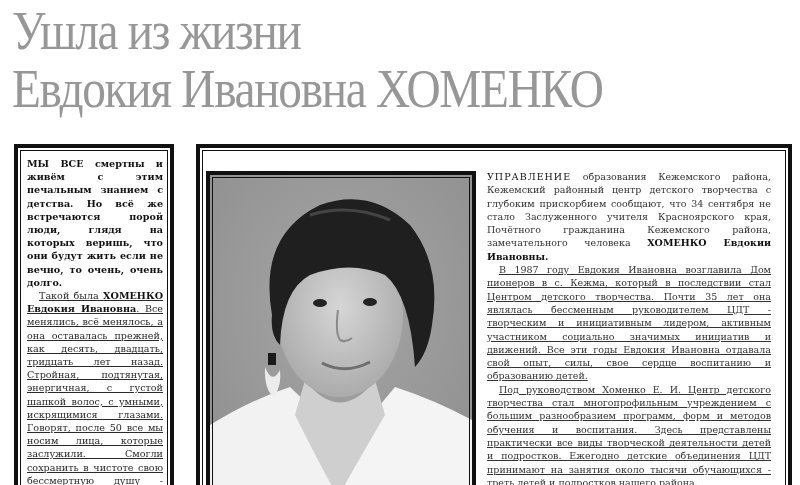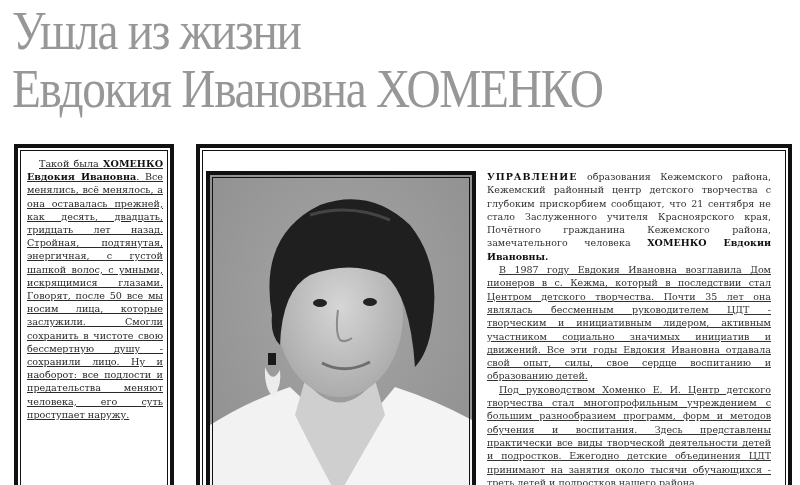--- a/index.html
+++ b/index.html
@@ -11,32 +11,33 @@
   #right-box { left:196px; top:144px; width:596px; height:360px; }
   .left-text { position:absolute; left:27px; top:157px; width:136px; font-size:9.6px; line-height:13.2px; color:#2a2a2a; text-align:justify; hyphens:manual; }
   .left-text p { margin:0; }
   .left-text .lead { font-weight:bold; color:#111; }
   .indent { text-indent:12px;text-decoration:underline; }
   .b { font-weight:bold; color:#111; }
   #photo { position:absolute; left:206px; top:171px; width:270px; height:330px; border:4px solid #111; box-sizing:border-box; background:#999; overflow:hidden; }
   #photo::after { content:""; position:absolute; left:2px; top:2px; right:2px; bottom:2px; border:1px solid #111; }
   .right-text { position:absolute; left:487px; top:170px; width:284px; font-size:9.5px; line-height:13.3px; color:#333; text-align:justify; }
   .right-text p { margin:0; }
-  .lead-caps { font-weight:bold; letter-spacing:1px; color:#111; }
+  .lead-caps { font-weight:normal; letter-spacing:1px; color:#111; }
 </style>
 </head>
 <body>
 
 <h1 class="headline">
   <div>Ушла из жизни</div>
   <div>Евдокия Ивановна ХОМЕНКО</div>
 </h1>
 
 <div id="left-box" class="frame"></div>
 <div class="left-text">
+  <p class="lead">МЫ ВСЕ смертны и живём с этим печальным знанием с детства. Но всё же встречаются порой люди, глядя на которых веришь, что они будут жить если не вечно, то очень, очень долго.</p>
   <p class="indent"><span>Такой была </span><span class="b">ХОМЕНКО Евдокия Ивановна</span><span>. Все менялись, всё менялось, а она оставалась прежней, как десять, двадцать, тридцать лет назад. Стройная, подтянутая, энергичная, с густой шапкой волос, с умными, искрящимися глазами. Говорят, после 50 все мы носим лица, которые заслужили. Смогли сохранить в чистоте свою бессмертную душу - сохранили лицо. Ну и наоборот: все подлости и предательства меняют человека, его суть проступает наружу.</span></p>
 
 </div>
 
 <div id="right-box" class="frame"></div>
 
 <div id="photo" title="Портрет Евдокии Ивановны Хоменко">
   <svg width="262" height="322" viewBox="0 0 262 322">
     <defs>
       <radialGradient id="bg" cx="0.5" cy="0.4" r="0.8">
@@ -58,17 +59,17 @@
     <ellipse cx="110" cy="128" rx="7" ry="4" fill="#222"></ellipse>
     <ellipse cx="160" cy="127" rx="7" ry="4" fill="#222"></ellipse>
     <path d="M128 135 Q125 158 130 165 Q136 168 142 163" stroke="#8a8a8a" stroke-width="2" fill="none"></path>
     <path d="M112 188 Q135 200 160 187" stroke="#6e6e6e" stroke-width="3" fill="none"></path>
     <rect x="58" y="178" width="8" height="12" fill="#1a1a1a"></rect>
     <path d="M55 192 Q62 210 70 195 Q72 210 64 222 Q54 215 55 192 Z" fill="#ececec"></path>
   </svg>
 </div>
 
 <div class="right-text">
-  <p><span class="lead-caps">УПРАВЛЕНИЕ</span><span> образования Кежемского района, Кежемский районный центр детского творчества с глубоким прискорбием сообщают, что 21 сентября не стало Заслуженного учителя Красноярского края, Почётного гражданина Кежемского района, замечательного человека </span><span class="b">ХОМЕНКО Евдокии Ивановны.</span></p>
+  <p><span class="lead-caps">УПРАВЛЕНИЕ</span><span> образования Кежемского района, Кежемский районный центр детского творчества с глубоким прискорбием сообщают, что 34 сентября не стало Заслуженного учителя Красноярского края, Почётного гражданина Кежемского района, замечательного человека </span><span class="b">ХОМЕНКО Евдокии Ивановны.</span></p>
   <p class="indent">В 1987 году Евдокия Ивановна возглавила Дом пионеров в с. Кежма, который в последствии стал Центром детского творчества. Почти 35 лет она являлась бессменным руководителем ЦДТ - творческим и инициативным лидером, активным участником социально значимых инициатив и движений. Все эти годы Евдокия Ивановна отдавала свой опыт, силы, свое сердце воспитанию и образованию детей.</p>
   <p class="indent">Под руководством Хоменко Е. И. Центр детского творчества стал многопрофильным учреждением с большим разнообразием программ, форм и методов обучения и воспитания. Здесь представлены практически все виды творческой деятельности детей и подростков. Ежегодно детские объединения ЦДТ принимают на занятия около тысячи обучающихся - треть детей и подростков нашего района.</p>
 
 </div>
 
 </body></html>

